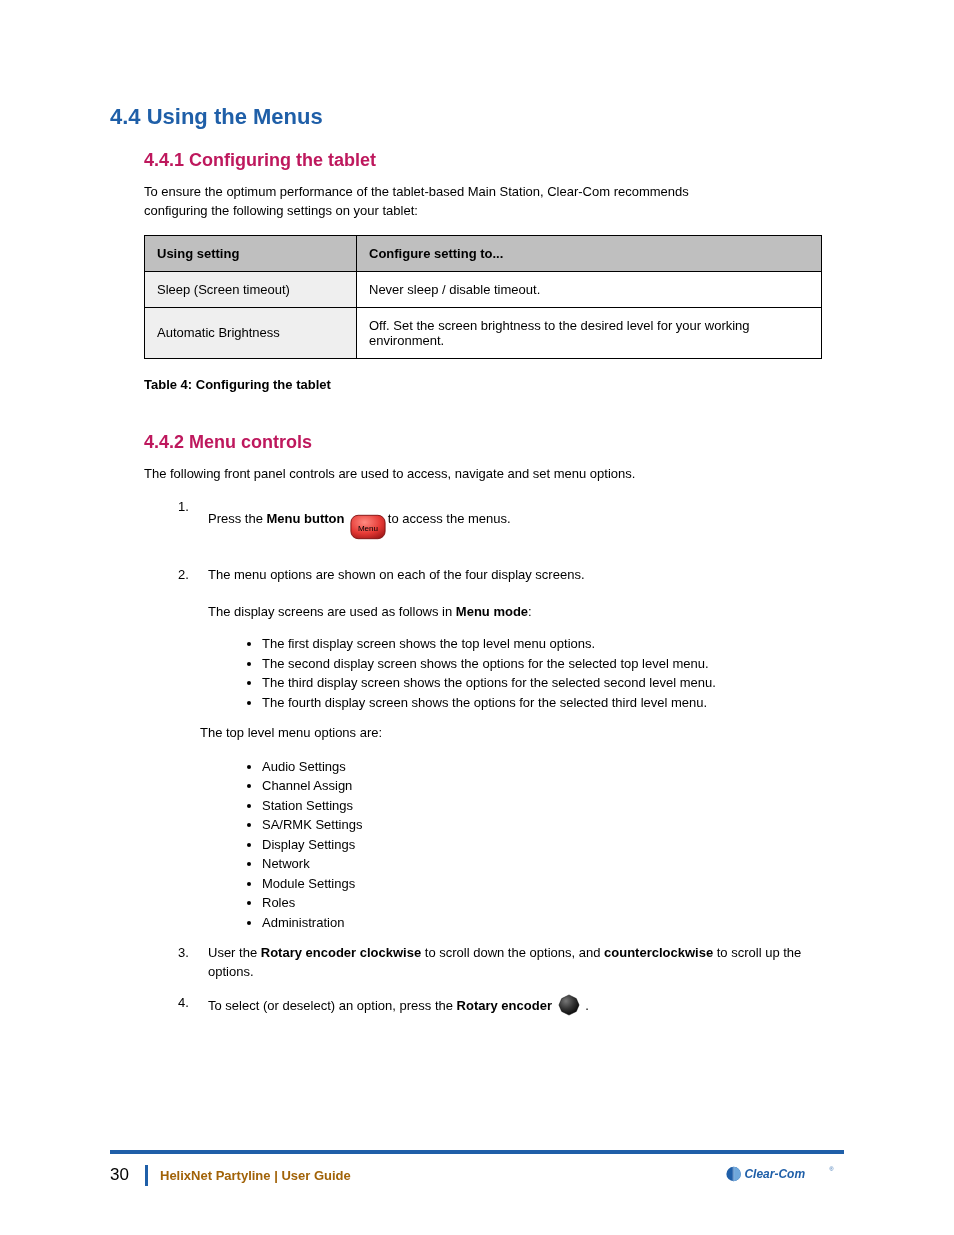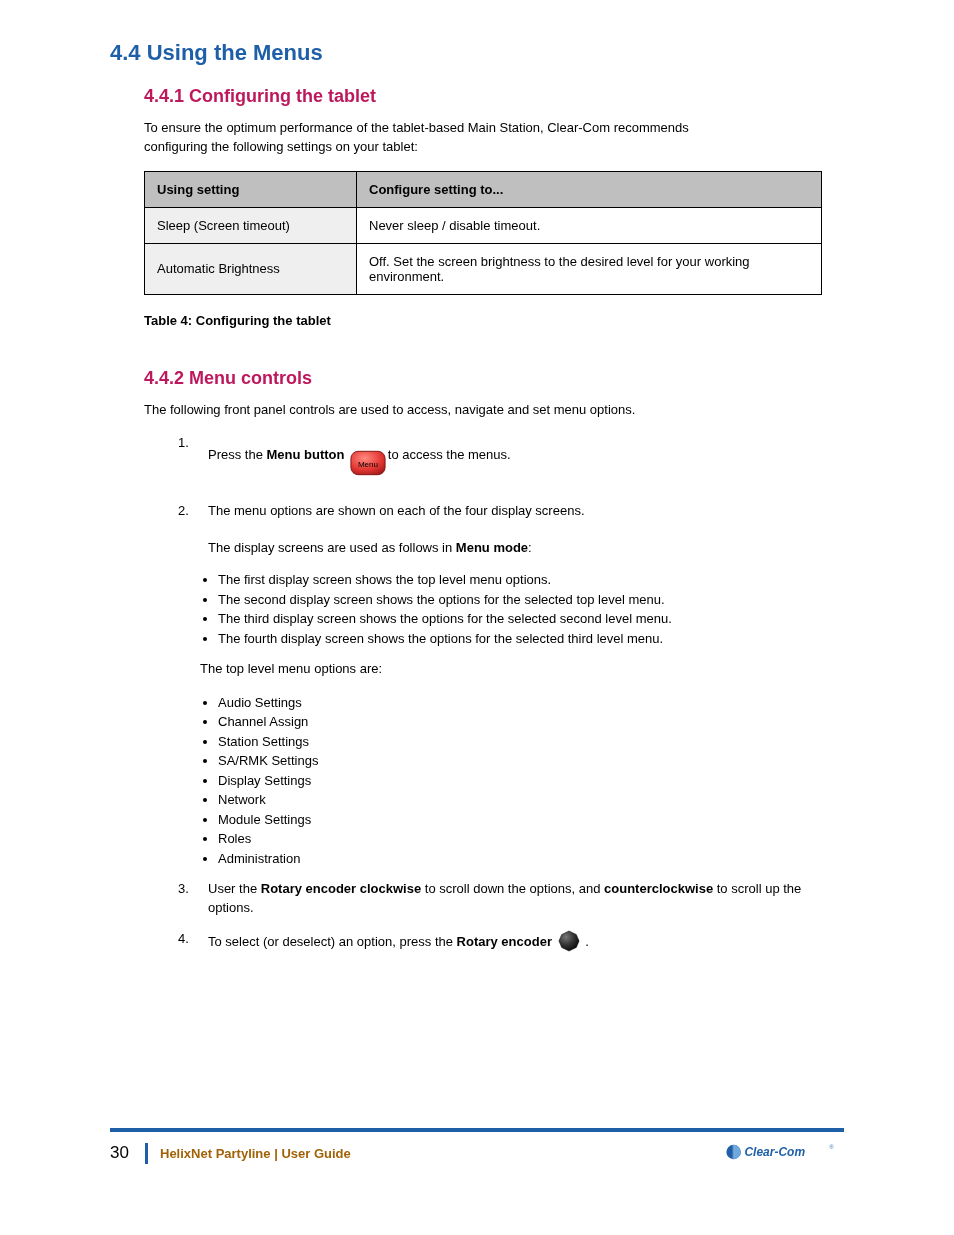--- a/index.html
+++ b/index.html
@@ -7,21 +7,21 @@
     font-family: Arial, Helvetica, sans-serif;
     font-size: 13px;
     color: #000;
     width: 954px;
     height: 1235px;
     margin: 0 auto;
     position: relative;
     background: #fff;
   }
   .page {
-    padding: 40px 110px 0 110px;
+    padding: 104px 110px 0 110px;
   }
   h1.sec-heading {
     color: #1f5fa8;
     font-size: 22px;
     font-weight: bold;
     margin: 0 0 14px 0;
   }
   h2.sub-heading {
     color: #be185d;
     font-size: 18px;
@@ -67,42 +67,42 @@
     display: flex;
     gap: 10px;
   }
   .step-num { min-width: 20px; }
   .step-body { flex: 1; }
   ul.bullets {
     list-style: disc;
     margin: 0 0 12px 108px;
     line-height: 1.5;
   }
-  ul.bullets li { margin-bottom: 0px; }
+  ul.bullets li { margin-bottom: 0px; margin-left: 44px; }
   .menu-btn-img {
     display: inline-block;
     width: 32px; height: 24px;
     vertical-align: -7px;
     margin: 16px 2px;
   }
   .menu-btn-svg {
     display: inline-block;
     width: 36px; height: 26px;
     vertical-align: middle;
   }
   .knob {
     display: inline-block;
     width: 22px; height: 22px;
     vertical-align: -6px;
     margin: 0 2px;
   }
   .footer {
     position: absolute;
     left: 110px; right: 110px;
-    bottom: 66px;
+    bottom: 44px;
     border-top: 4px solid #1f5fa8;
     padding-top: 6px;
     display: flex;
     align-items: center;
   }
   .footer .pgnum {
     font-size: 17px;
     color: #000;
     padding-right: 16px;
     border-right: 3px solid #1f5fa8;

